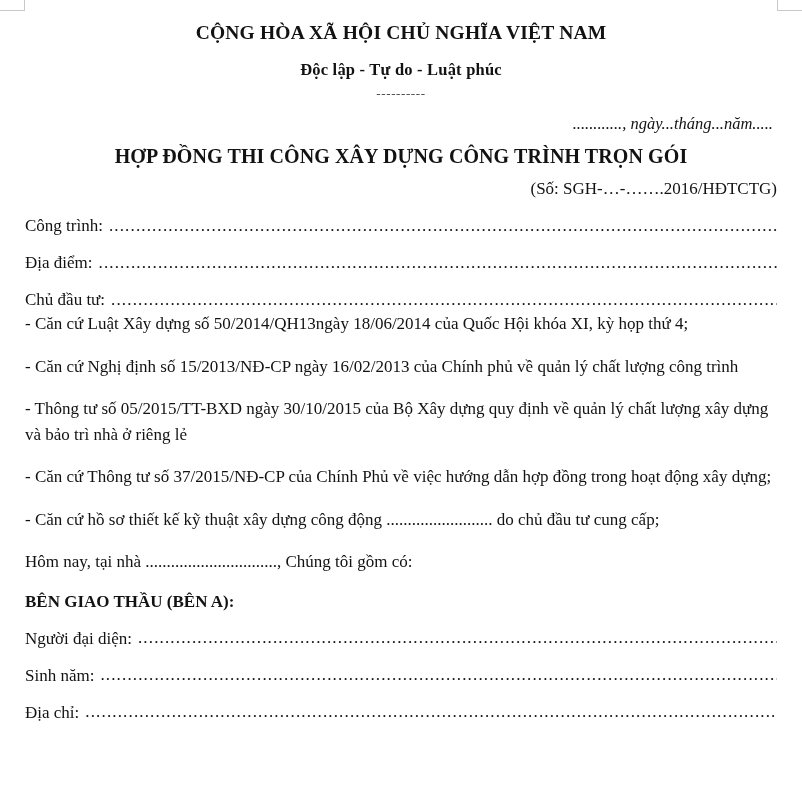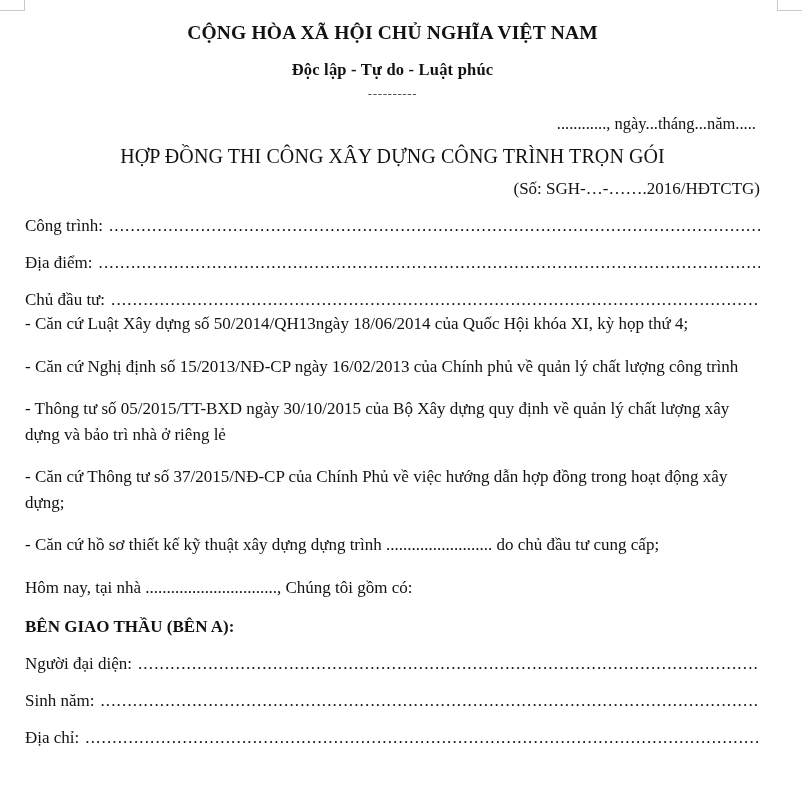--- a/index.html
+++ b/index.html
@@ -27,21 +27,21 @@
     border: 1px solid #c9c9c9;
     box-sizing: border-box;
   }
   .corner.tl { top: -1px; left: -1px; border-top: none; border-left: none; }
   .corner.tr { top: -1px; right: -1px; border-top: none; border-right: none; }
 
   
   .content {
     position: absolute;
     left: 25px;
-    right: 42px;
+    right: 25px;
     top: 0;
   }
 
   
   .nation-line {
     text-align: center;
     font-weight: bold;
     letter-spacing: .2px;
   }
   .nation-main {
@@ -56,28 +56,29 @@
     text-align: center;
     font-size: 13px;
     letter-spacing: .6px;
     color: #4a4a4a;
     margin-top: 7px;
     line-height: 1;
   }
 
   .date-line {
     text-align: right;
+    font-style: italic;
     font-size: 16.5px;
     margin-top: 14px;
     padding-right: 4px;
   }
 
   .doc-title {
     text-align: center;
-    font-weight: normal;
+    font-weight: bold;
     font-size: 20px;
     margin-top: 11px;
     letter-spacing: .1px;
   }
   .doc-number {
     text-align: right;
     font-size: 17px;
     margin-top: 11px;
   }
 
@@ -149,21 +150,21 @@
 
     <div class="field-row">
       <span class="field-label">Chủ đầu tư:</span>
       <span class="field-dots">.....................................................................................................................................</span>
     </div>
 
     <p class="para">- Căn cứ Luật Xây dựng số 50/2014/QH13ngày 18/06/2014 của Quốc Hội khóa XI, kỳ họp thứ 4;</p>
     <p class="para">- Căn cứ Nghị định số 15/2013/NĐ-CP ngày 16/02/2013 của Chính phủ về quản lý chất lượng công trình</p>
     <p class="para">- Thông tư số 05/2015/TT-BXD ngày 30/10/2015 của Bộ Xây dựng quy định về quản lý chất lượng xây dựng và bảo trì nhà ở riêng lẻ</p>
     <p class="para">- Căn cứ Thông tư số 37/2015/NĐ-CP của Chính Phủ về việc hướng dẫn hợp đồng trong hoạt động xây dựng;</p>
-    <p class="para">- Căn cứ hồ sơ thiết kế kỹ thuật xây dựng dựng trình ......................... do chủ đầu tư cung cấp;</p>
+    <p class="para">- Căn cứ hồ sơ thiết kế kỹ thuật xây dựng công động ......................... do chủ đầu tư cung cấp;</p>
 
     <p class="para">Hôm nay, tại nhà ..............................., Chúng tôi gồm có:</p>
 
     <div class="section-heading">BÊN GIAO THẦU (BÊN A):</div>
 
     <div class="field-row">
       <span class="field-label">Người đại diện:</span>
       <span class="field-dots">...............................................................................................................................</span>
     </div>
 

